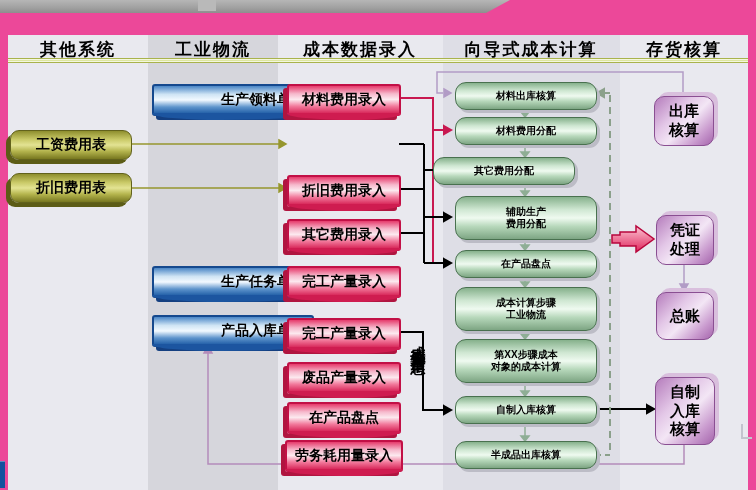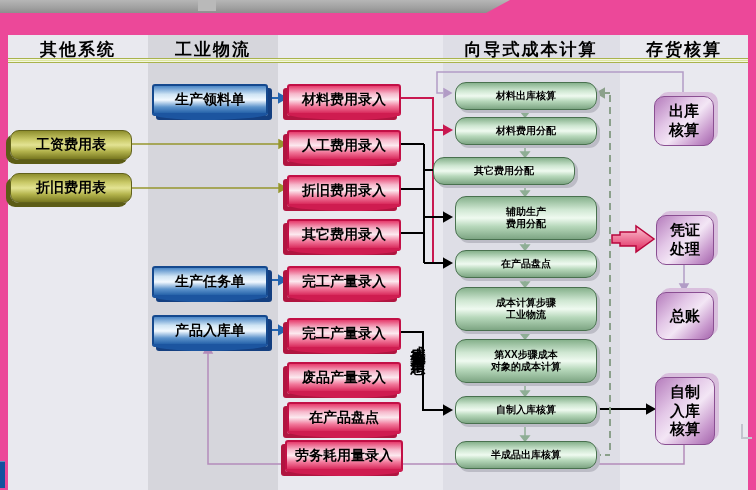--- a/index.html
+++ b/index.html
@@ -24,21 +24,21 @@
   
   .box{position:absolute;display:flex;align-items:center;justify-content:center;text-align:center;
        font-weight:bold;font-size:14px;color:#000;line-height:1.25;white-space:pre-line;z-index:2;}
   .pinkbox{border:2px solid #c21046;border-radius:3px;
        background:linear-gradient(180deg,#e63b6c 0%,#f6b9cc 28%,#fce9ef 48%,#f27a9c 72%,#d51e52 100%);
        box-shadow:-4px 4px 0 0 #b01540;}
   .pinkbox::after{content:"";position:absolute;left:-2px;right:-2px;bottom:-6px;height:7px;
        background:#cf1c50;border-radius:0 0 45% 60% / 0 0 100% 100%;}
   .bluebox{border:2px solid #15498e;border-radius:3px;
        background:linear-gradient(180deg,#4a86c6 0%,#cfe4f4 30%,#f2f9ff 50%,#5e94cc 75%,#1c5aa4 100%);
-       box-shadow:4px 4px 0 0 #143f80;}
+       box-shadow:4px 4px 0 0 #143f80;padding-left:46px;}
   .bluebox::after{content:"";position:absolute;left:-2px;right:-2px;bottom:-6px;height:7px;
        background:#1c55a0;border-radius:0 0 60% 45% / 0 0 100% 100%;}
   .olivebox{border:1px solid #62621c;border-radius:9px;
        background:linear-gradient(180deg,#8e8e2e 0%,#c9c967 30%,#e3e393 50%,#b5b54e 72%,#77771f 100%);
        box-shadow:-4px 4px 0 0 #5c5c16;}
   .greenbox{border:1px solid #49714f;border-radius:11px;font-size:10px;
        background:linear-gradient(180deg,#86b18c 0%,#cfe7d2 30%,#effaf0 50%,#b7d8bb 70%,#7da583 100%);
        box-shadow:3px 3px 0 0 #bcbcc6;}
   .purplebox{border:1px solid #8a4f92;border-radius:10px;font-size:15px;
        background:linear-gradient(135deg,#b57cbc 0%,#e3c7e7 35%,#f3e6f5 55%,#c99ace 80%,#a565ac 100%);
@@ -60,20 +60,21 @@
     <div class="topbar-tab"></div>
   </div>
 
   <div class="panel"></div>
   <div class="band b2"></div>
   <div class="band b4"></div>
   <div class="rule"></div>
 
   <div class="colhead" style="left:78px">其他系统</div>
   <div class="colhead" style="left:213px">工业物流</div>
+  <div class="colhead" style="left:360px">成本数据录入</div>
   <div class="colhead" style="left:531px">向导式成本计算</div>
   <div class="colhead" style="left:684px">存货核算</div>
 
   <svg class="wires" viewBox="0 0 756 490">
     <defs>
       <linearGradient id="redgrad" x1="0" y1="0" x2="0" y2="1">
         <stop offset="0" stop-color="#fbc6d4"></stop>
           <stop offset="1" stop-color="#e0255c"></stop>
       </linearGradient>
     </defs>
@@ -173,21 +174,20 @@
   </svg>
 
   <div class="box olivebox" style="left:10px;top:130px;width:120px;height:28px">工资费用表</div>
   <div class="box olivebox" style="left:10px;top:173px;width:120px;height:28px">折旧费用表</div>
 
   <div class="box bluebox" style="left:152px;top:84px;width:112px;height:28px">生产领料单</div>
   <div class="box bluebox" style="left:152px;top:266px;width:112px;height:28px">生产任务单</div>
   <div class="box bluebox" style="left:152px;top:315px;width:112px;height:28px">产品入库单</div>
 
   <div class="box pinkbox" style="left:287px;top:84px;width:110px;height:28px">材料费用录入</div>
-  <div class="box pinkbox" style="left:287px;top:130px;width:110px;height:28px">人工费用录入</div>
   <div class="box pinkbox" style="left:287px;top:175px;width:110px;height:28px">折旧费用录入</div>
   <div class="box pinkbox" style="left:287px;top:219px;width:110px;height:28px">其它费用录入</div>
   <div class="box pinkbox" style="left:287px;top:266px;width:110px;height:28px">完工产量录入</div>
   <div class="box pinkbox" style="left:287px;top:318px;width:110px;height:28px">完工产量录入</div>
   <div class="box pinkbox" style="left:287px;top:362px;width:110px;height:28px">废品产量录入</div>
   <div class="box pinkbox" style="left:287px;top:402px;width:110px;height:28px">在产品盘点</div>
   <div class="box pinkbox" style="left:285px;top:440px;width:114px;height:28px">劳务耗用量录入</div>
 
   <div class="box greenbox" style="left:455px;top:82px;width:140px;height:26px">材料出库核算</div>
   <div class="box greenbox" style="left:455px;top:117px;width:140px;height:26px">材料费用分配</div>

